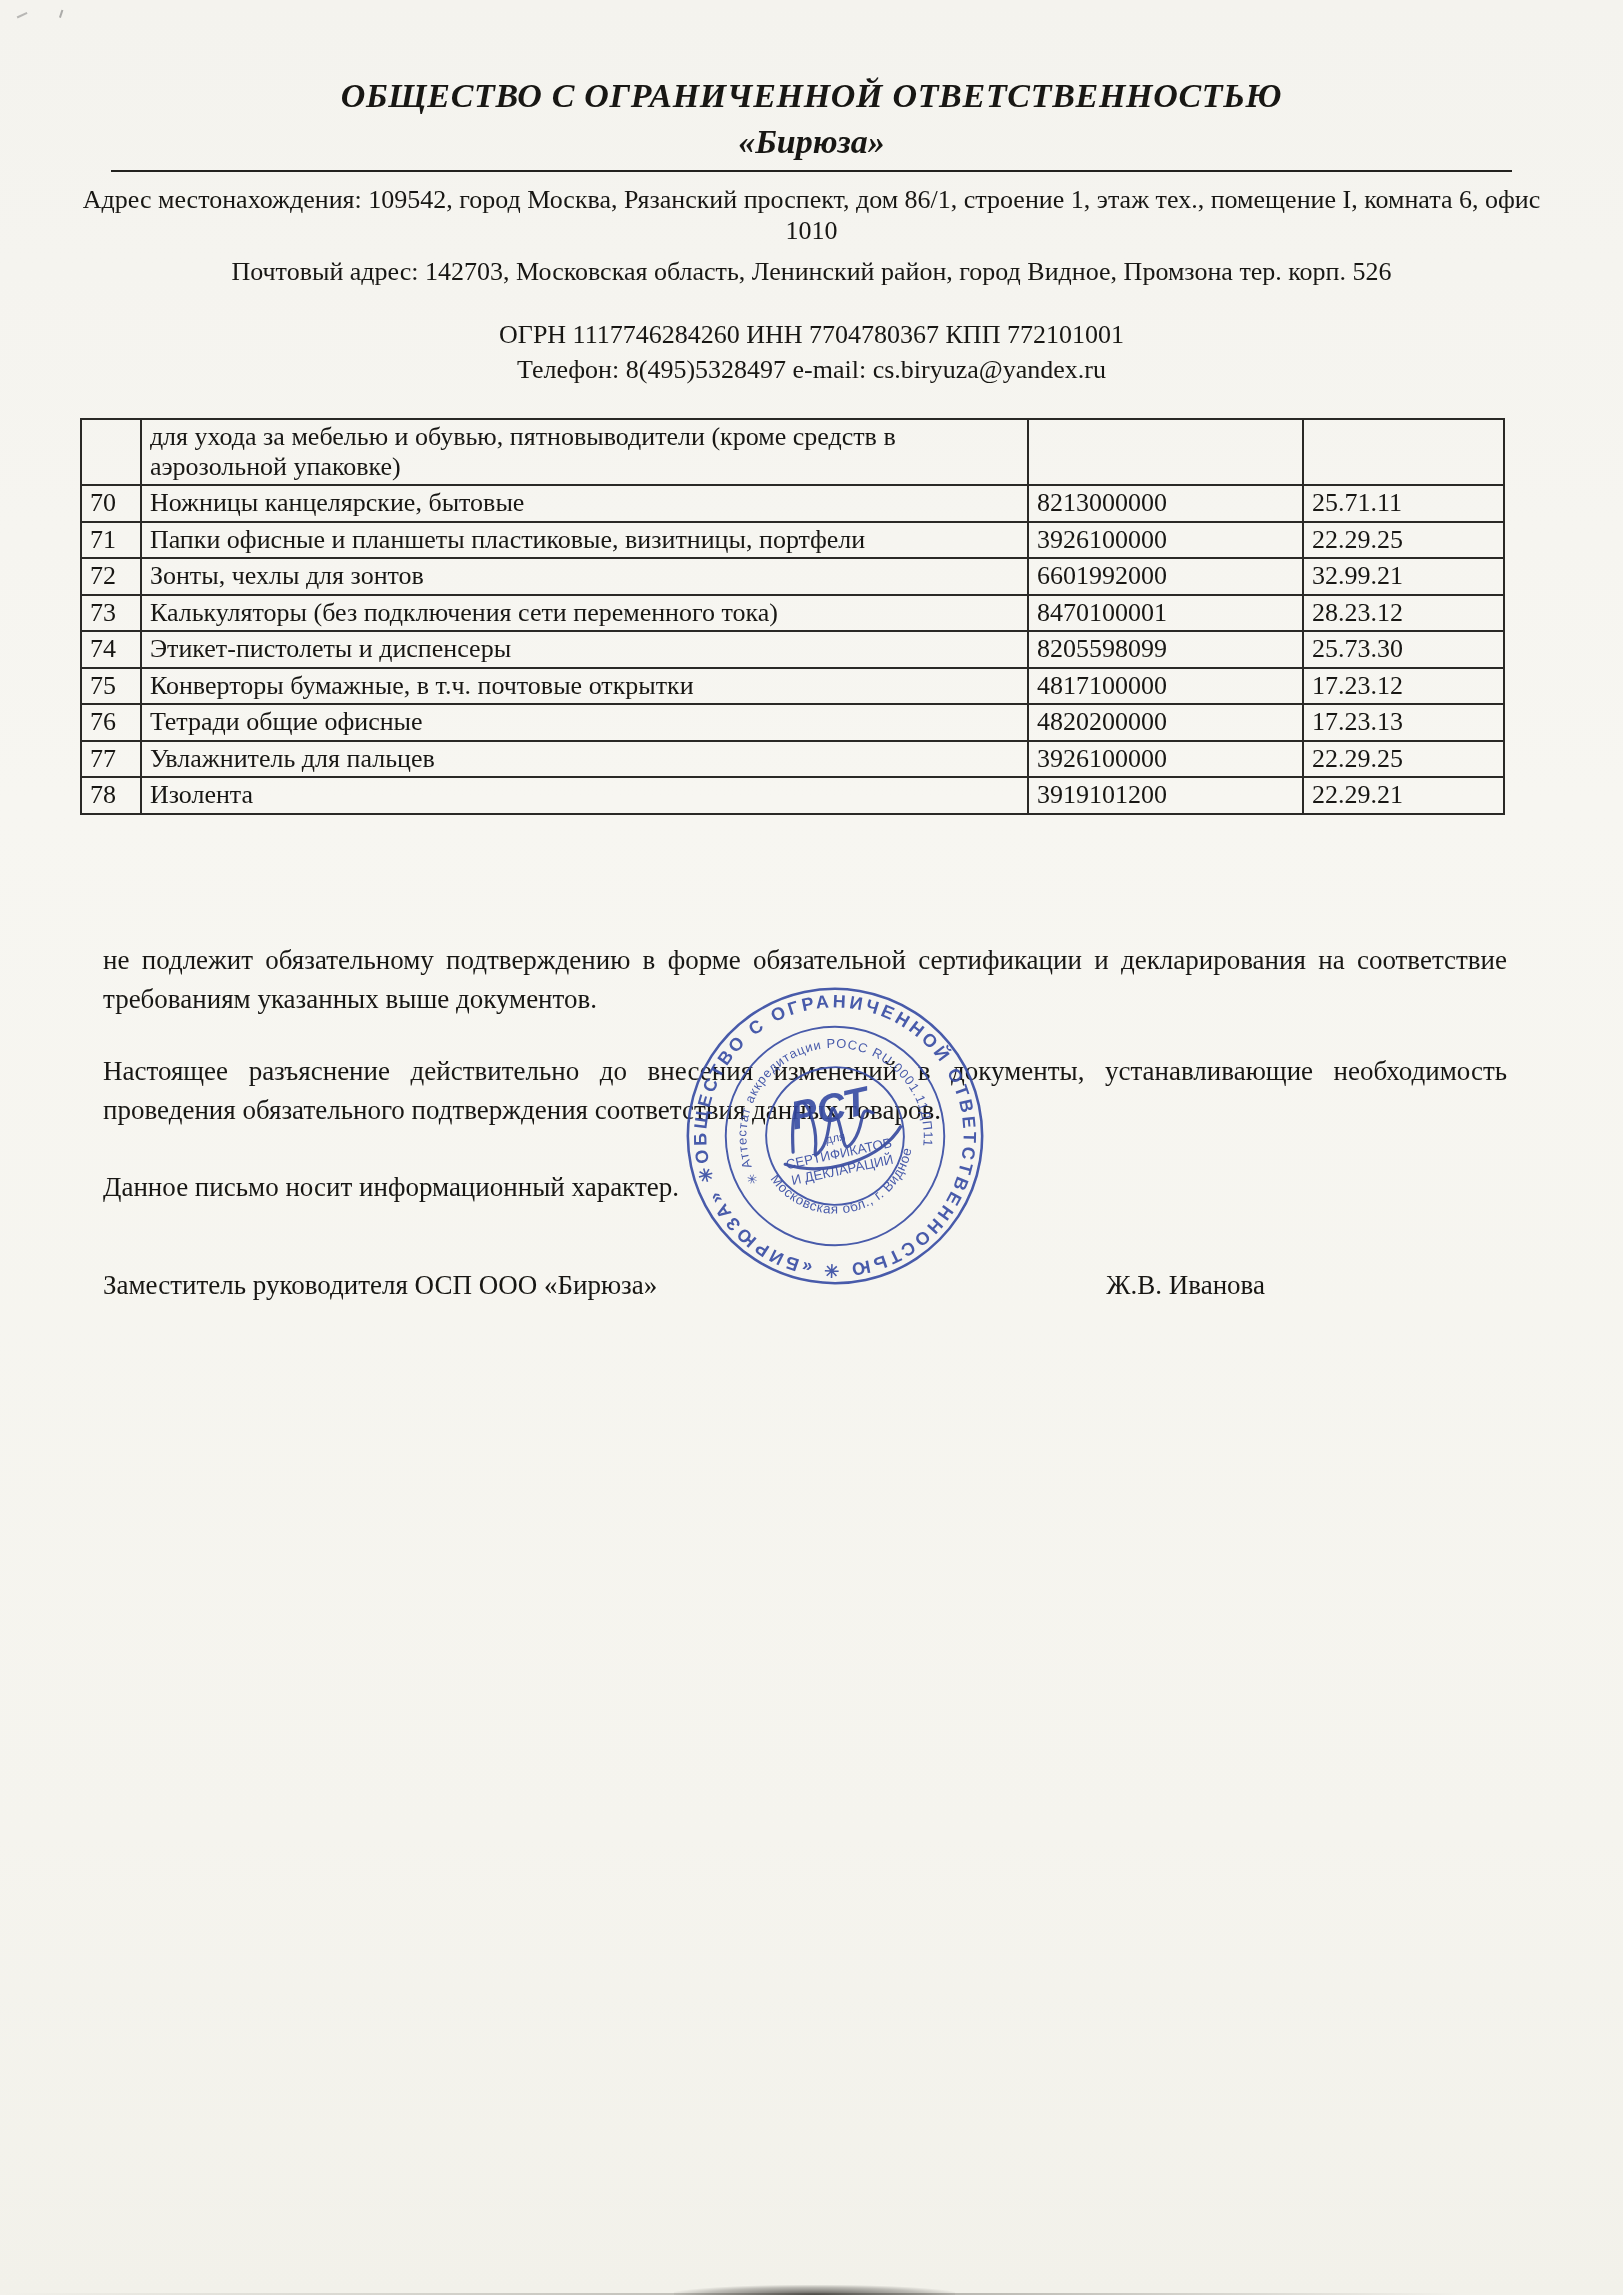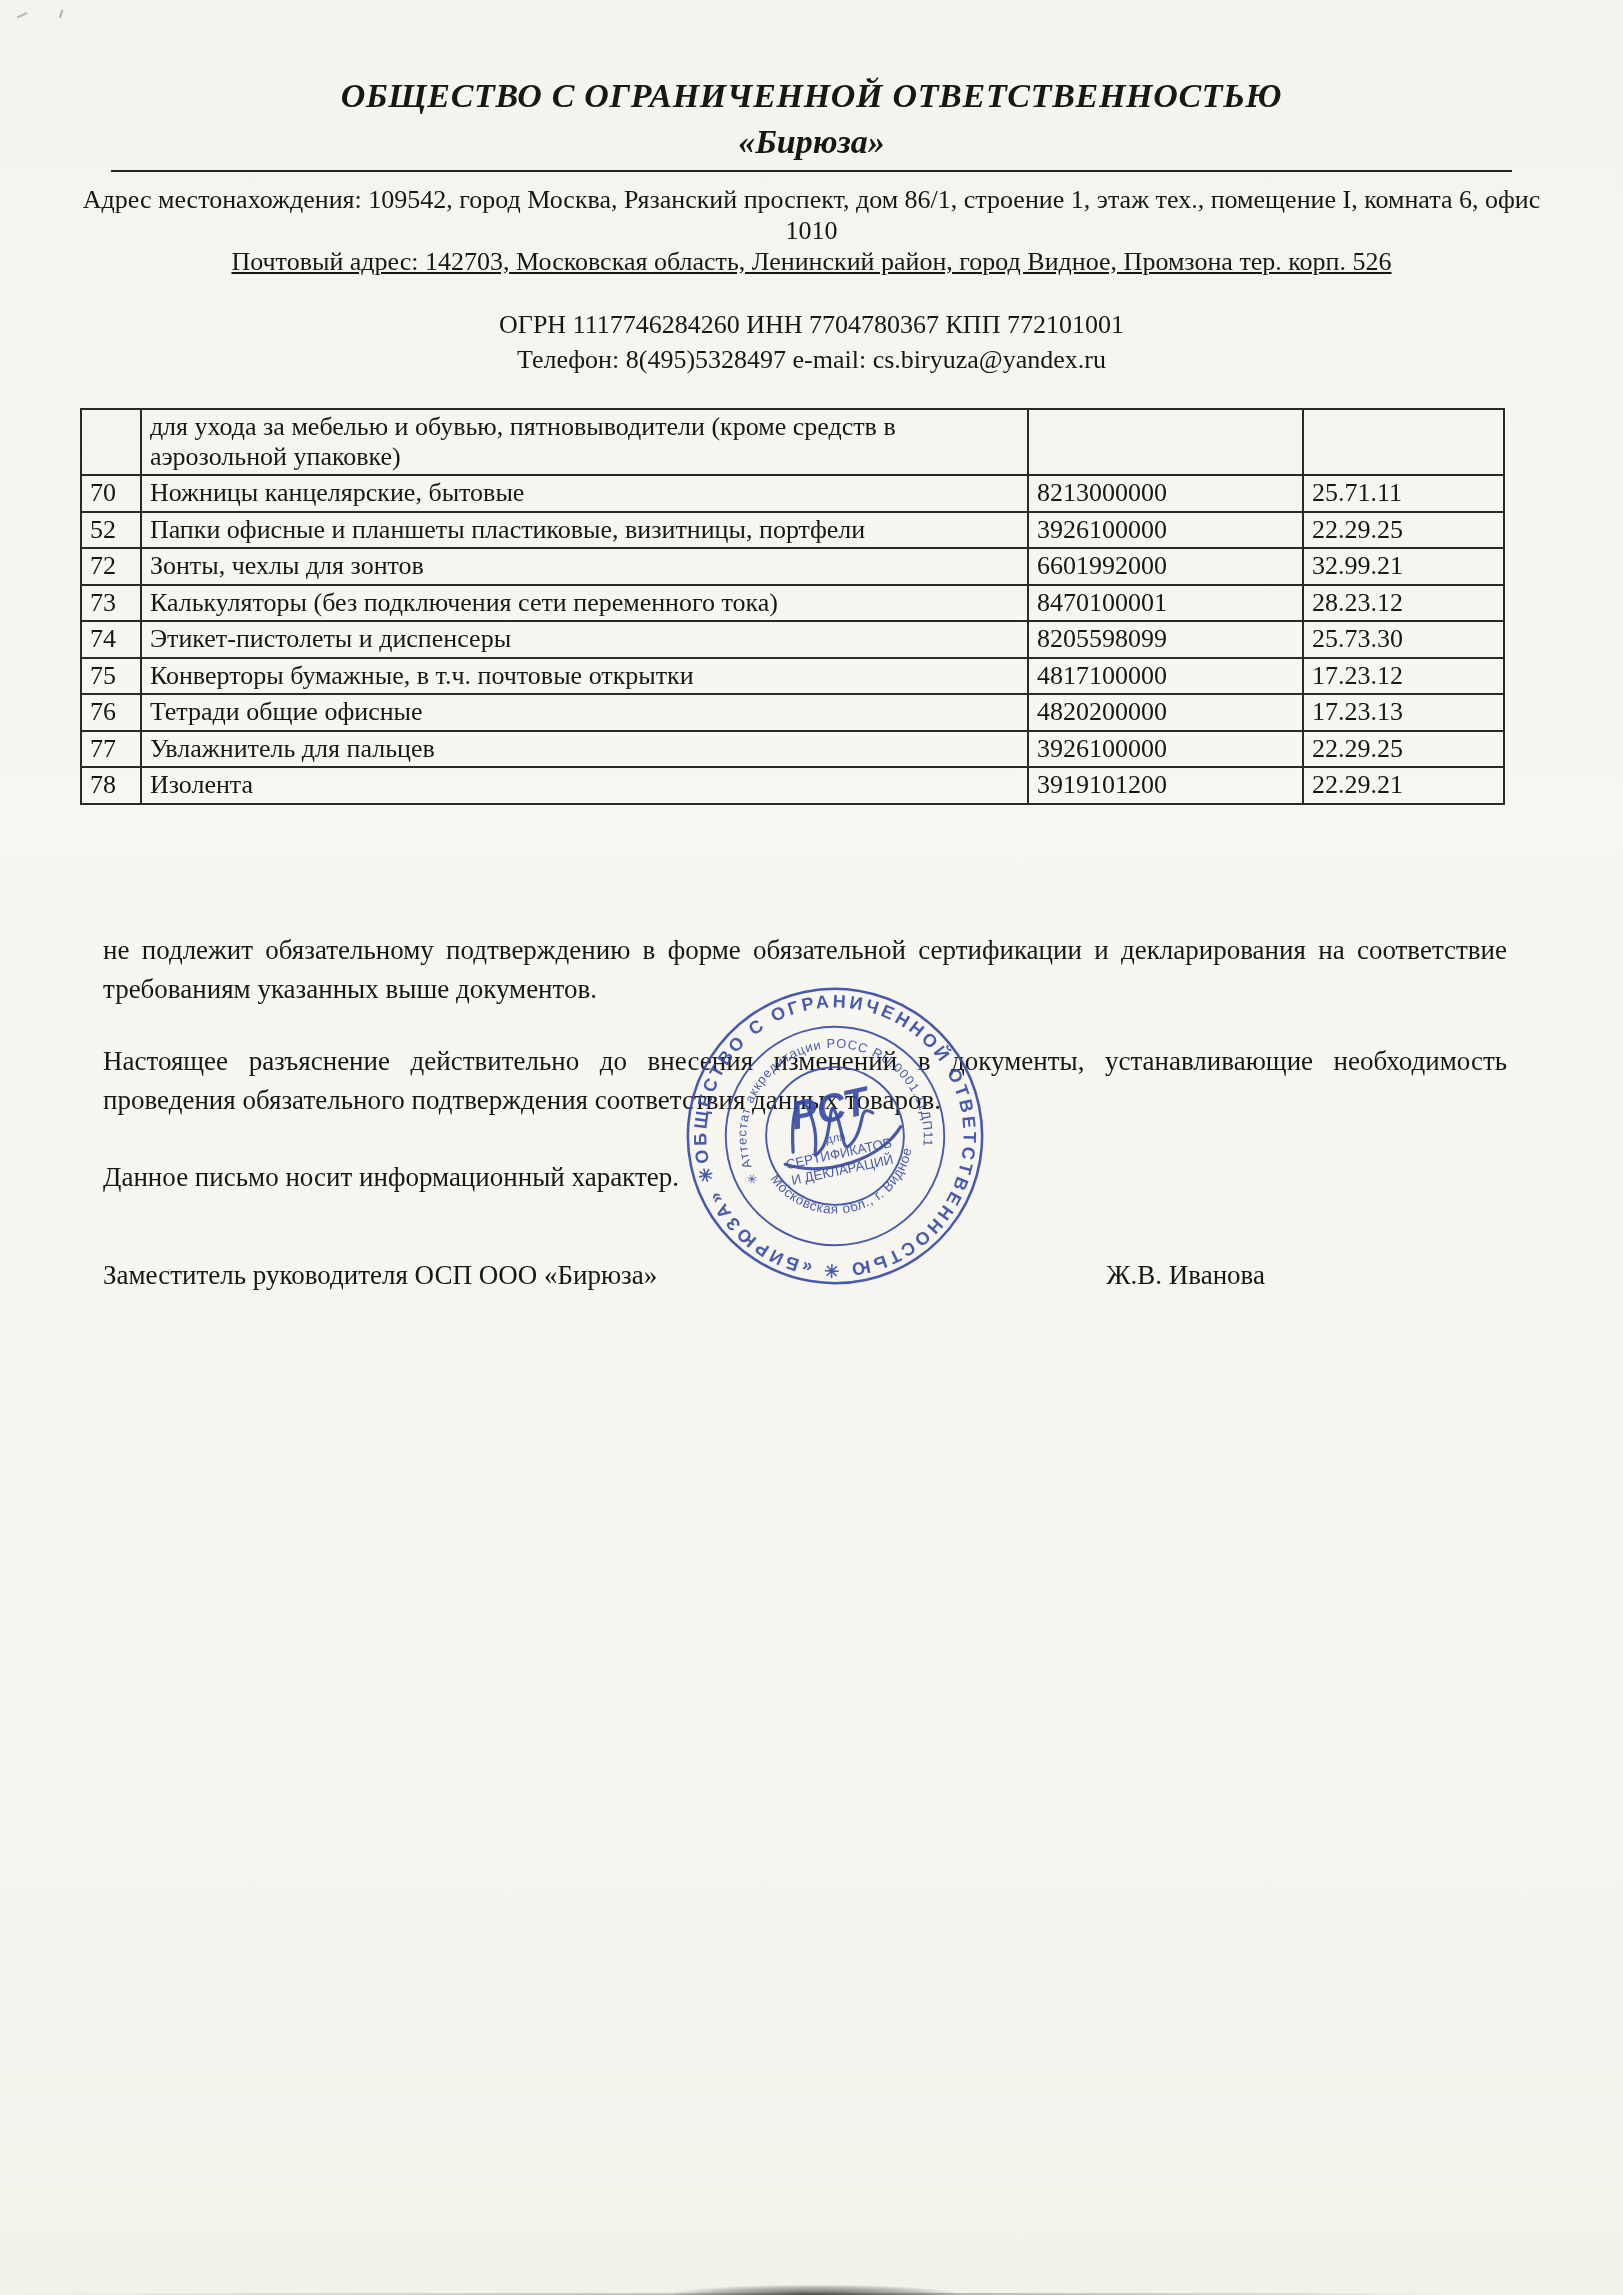--- a/index.html
+++ b/index.html
@@ -29,21 +29,21 @@
   .org-type {
     font-size: 34px; font-weight: bold; font-style: italic;
     letter-spacing: 0.7px; line-height: 1.12;
   }
   .org-name {
     font-size: 34px; font-weight: bold; font-style: italic;
     margin-top: 7.9px; line-height: 1.1;
   }
   .rule { width: 1401px; height: 2.6px; background: #23221f; margin: 9.2px auto 0; }
   .addr { margin: 11.8px auto 0; width: 1485px; font-size: 26px; line-height: 1.2; }
-  .addr + .addr { margin-top: 0; text-decoration: underline; }
+  .addr + .addr { margin-top: 10px; }
   .reg  { margin: 31px auto 0; width: 1485px; font-size: 26px; line-height: 1.2; }
   .reg2 { margin: 3.9px auto 0;  width: 1485px; font-size: 26px; line-height: 1.2; }
 
   table.goods {
     margin: 33px 0 0 80px;
     width: 1423px;
     border-collapse: collapse;
     table-layout: fixed;
   }
   table.goods td {
@@ -111,21 +111,21 @@
       <td class="c-code"></td>
       <td class="c-okpd"></td>
     </tr>
         <tr>
       <td class="c-num">70</td>
       <td class="c-name">Ножницы канцелярские, бытовые</td>
       <td class="c-code">8213000000</td>
       <td class="c-okpd">25.71.11</td>
     </tr>
         <tr>
-      <td class="c-num">52</td>
+      <td class="c-num">71</td>
       <td class="c-name">Папки офисные и планшеты пластиковые, визитницы, портфели</td>
       <td class="c-code">3926100000</td>
       <td class="c-okpd">22.29.25</td>
     </tr>
         <tr>
       <td class="c-num">72</td>
       <td class="c-name">Зонты, чехлы для зонтов</td>
       <td class="c-code">6601992000</td>
       <td class="c-okpd">32.99.21</td>
     </tr>

